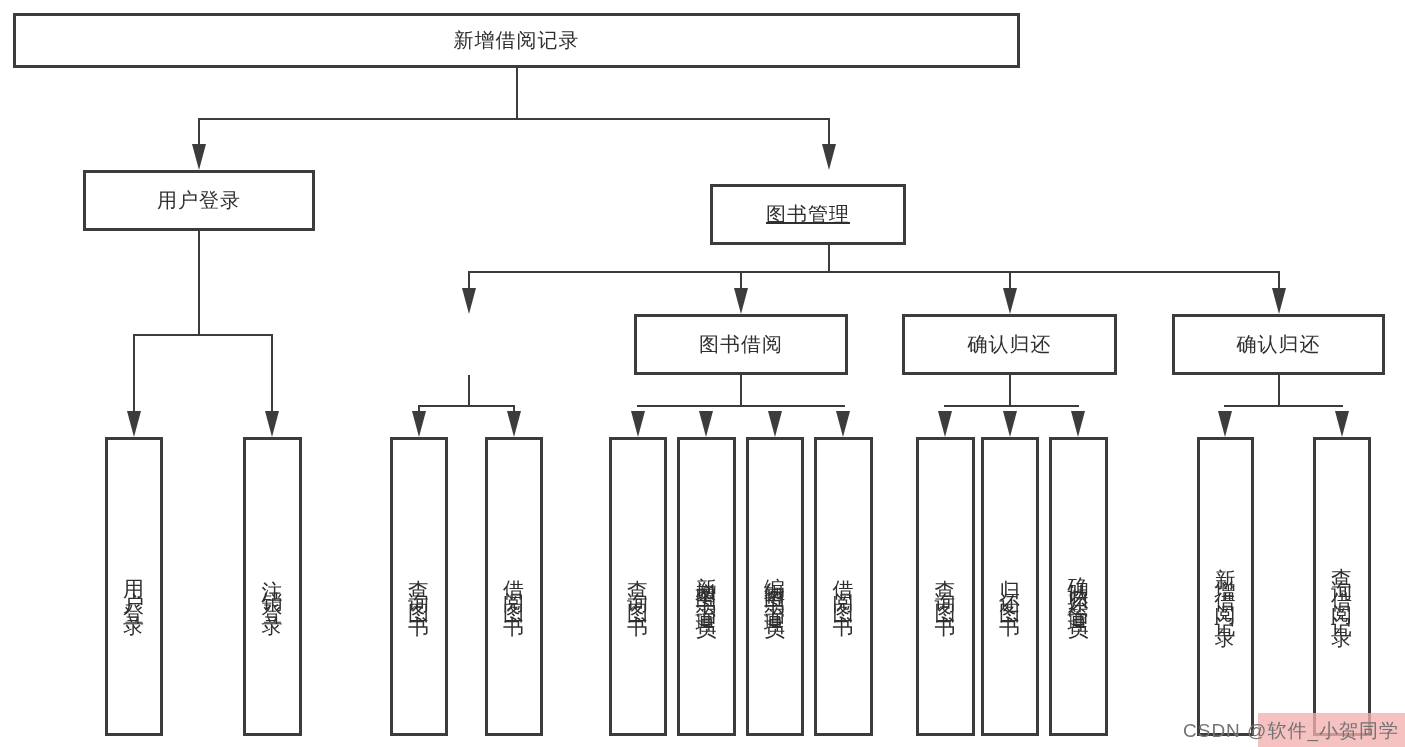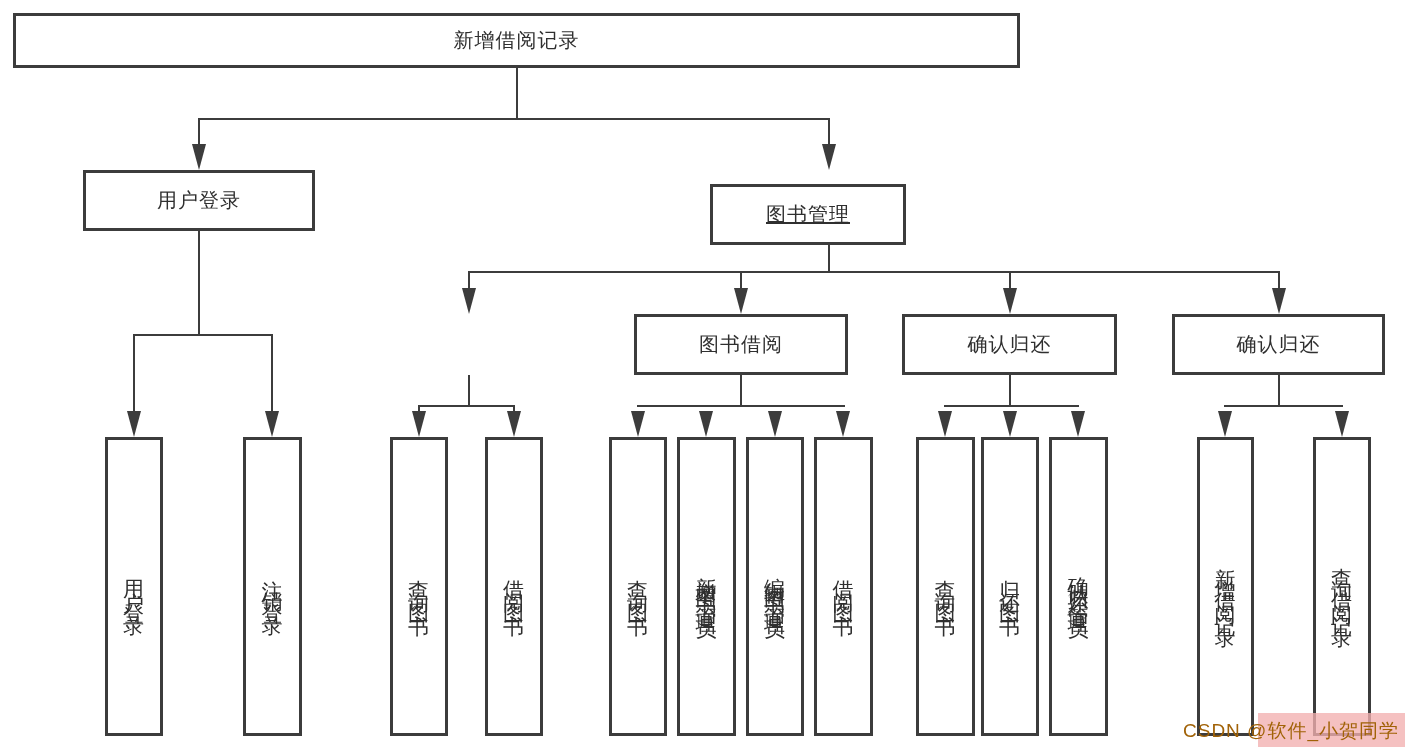--- a/index.html
+++ b/index.html
@@ -30,21 +30,21 @@
     position:absolute;width:0;height:0;z-index:6;
     border-left:7px solid transparent;border-right:7px solid transparent;
     border-top:26px solid var(--line);
   }
   .wm-band{
     position:absolute;left:1258px;top:713px;width:147px;height:34px;
     background:rgba(242,176,176,0.78);z-index:30;
   }
   .wm-text{
     position:absolute;left:1183px;top:718px;z-index:40;
-    font-size:19px;color:#a16207;white-space:nowrap;letter-spacing:1px;
+    font-size:19px;color:#737373;white-space:nowrap;letter-spacing:1px;
   }
 </style>
 </head>
 <body>
 
 <div class="canvas">
 
   <div class="v-line" style="left:516px;top:68px;height:52px;"></div>
   <div class="h-line" style="left:198px;top:118px;width:632px;"></div>
   <div class="v-line" style="left:198px;top:118px;height:30px;"></div>

